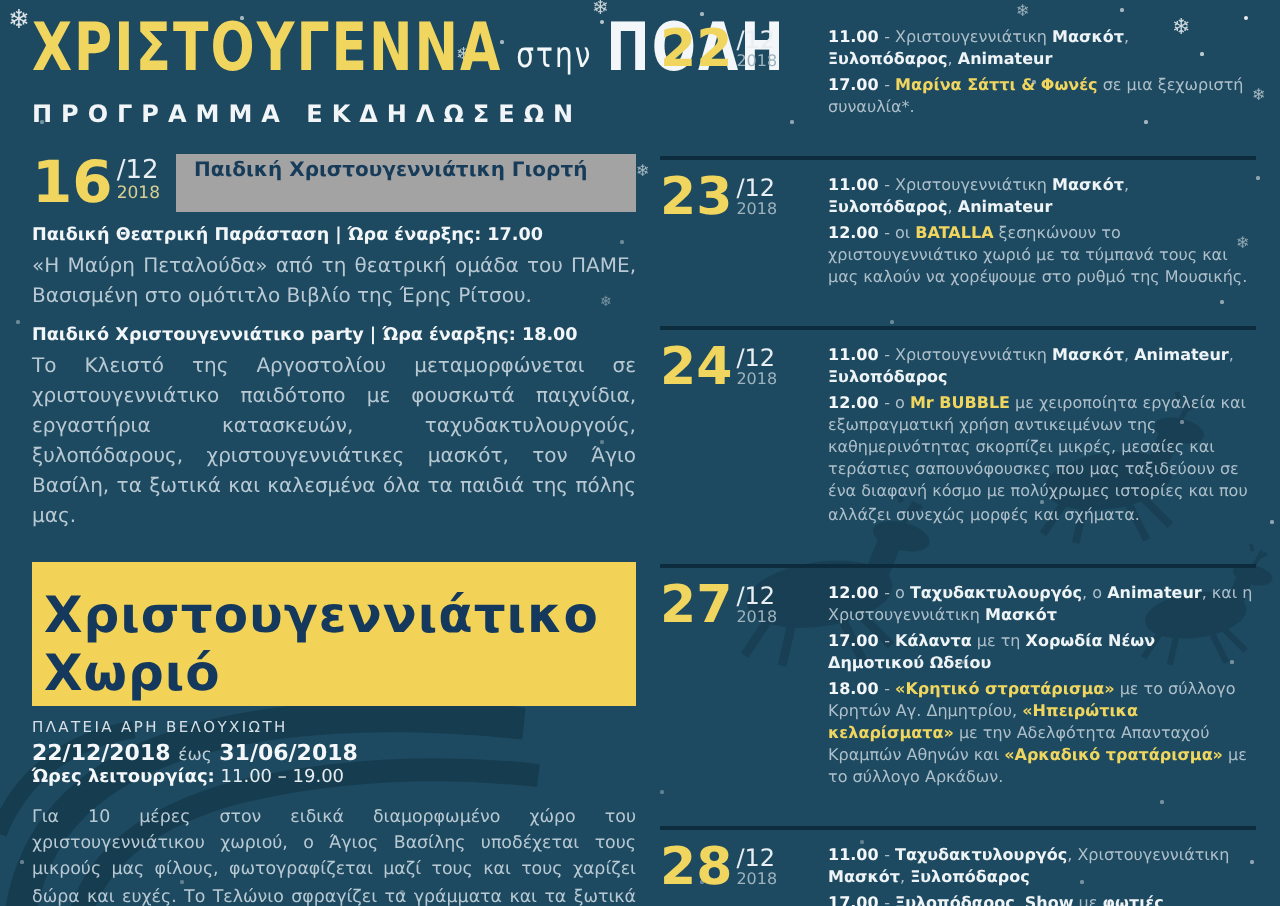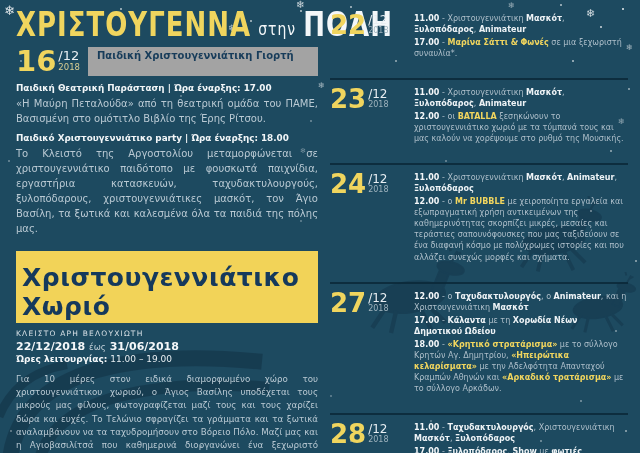--- a/index.html
+++ b/index.html
@@ -138,20 +138,21 @@
       <div class="flake" style="left: 618px; top: 118px; font-size: 8px; opacity: 0.5;">❄</div>
       <div class="flake" style="left: 508px; top: 2px; font-size: 8px; opacity: 0.55;">❄</div>
     </div>
 
   <div id="left">
     <div class="title-row">
       <span class="title-main">ΧΡΙΣΤΟΥΓΕΝΝΑ</span>
       <span class="title-conn">στην</span>
       <span class="title-city">ΠΟΛΗ</span>
     </div>
+    <div class="subtitle">ΠΡΟΓΡΑΜΜΑ ΕΚΔΗΛΩΣΕΩΝ</div>
 
     <div class="featured">
       <div class="dateblock">
         <span class="d-day">16</span>
         <span class="d-col">
           <div class="d-month">/12</div>
           <div class="d-year">2018</div>
         </span>
       </div>
       <div class="banner">
@@ -160,21 +161,21 @@
     </div>
 
     <div id="featured-items">
         <div class="ev-head">Παιδική Θεατρική Παράσταση | Ώρα έναρξης: 17.00</div>
         <div class="ev-body">«Η Μαύρη Πεταλούδα» από τη θεατρική ομάδα του ΠΑΜΕ, Βασισμένη στο ομότιτλο Βιβλίο της Έρης Ρίτσου.</div>
         <div class="ev-head">Παιδικό Χριστουγεννιάτικο party | Ώρα έναρξης: 18.00</div>
         <div class="ev-body">Το Κλειστό της Αργοστολίου μεταμορφώνεται σε χριστουγεννιάτικο παιδότοπο με φουσκωτά παιχνίδια, εργαστήρια κατασκευών, ταχυδακτυλουργούς, ξυλοπόδαρους, χριστουγεννιάτικες μασκότ, τον Άγιο Βασίλη, τα ξωτικά και καλεσμένα όλα τα παιδιά της πόλης μας.</div>
       </div>
 
     <div class="village-head">Χριστουγεννιάτικο Χωριό</div>
-    <div class="village-loc">ΚΛΕΙΣΤΟ ΑΡΗ ΒΕΛΟΥΧΙΩΤΗ</div>
+    <div class="village-loc">ΠΛΑΤΕΙΑ ΑΡΗ ΒΕΛΟΥΧΙΩΤΗ</div>
     <div class="village-dates">
       <span>22/12/2018</span>
       <span class="sep">έως</span>
       <span>31/06/2018</span>
     </div>
     <div class="village-hours">
       <b>Ώρες λειτουργίας:</b>
       <span>11.00 – 19.00</span>
     </div>
     <div class="village-desc">Για 10 μέρες στον ειδικά διαμορφωμένο χώρο του χριστουγεννιάτικου χωριού, ο Άγιος Βασίλης υποδέχεται τους μικρούς μας φίλους, φωτογραφίζεται μαζί τους και τους χαρίζει δώρα και ευχές. Το Τελώνιο σφραγίζει τα γράμματα και τα ξωτικά αναλαμβάνουν να τα ταχυδρομήσουν στο Βόρειο Πόλο. Μαζί μας και η Αγιοβασιλίτσα που καθημερινά διοργανώνει ένα ξεχωριστό εργαστήριο κατασκευών (σκουφιών, γουριού, χιονόμπαλας, κονκάρδας, κούκλας, ζαχαροπλαστικής...). Από το χωριό θα περάσει ο Ξυλοπόδαρος, ο Ταχυδακτυλουργός, ο Animateur, ο Ζογκλέρ με τις φωτιές, ο Mr. Bubble, οι Χριστουγεννιάτικες μασκότ, και ο Καραγκιόζης που θα μας διασκεδάσουν, θα παίξουν μαζί μας στα φουσκωτά παιχνίδια και θα κάνουν βόλτα στο χωριό με το ηλεκτρικό τρενάκι.</div>

